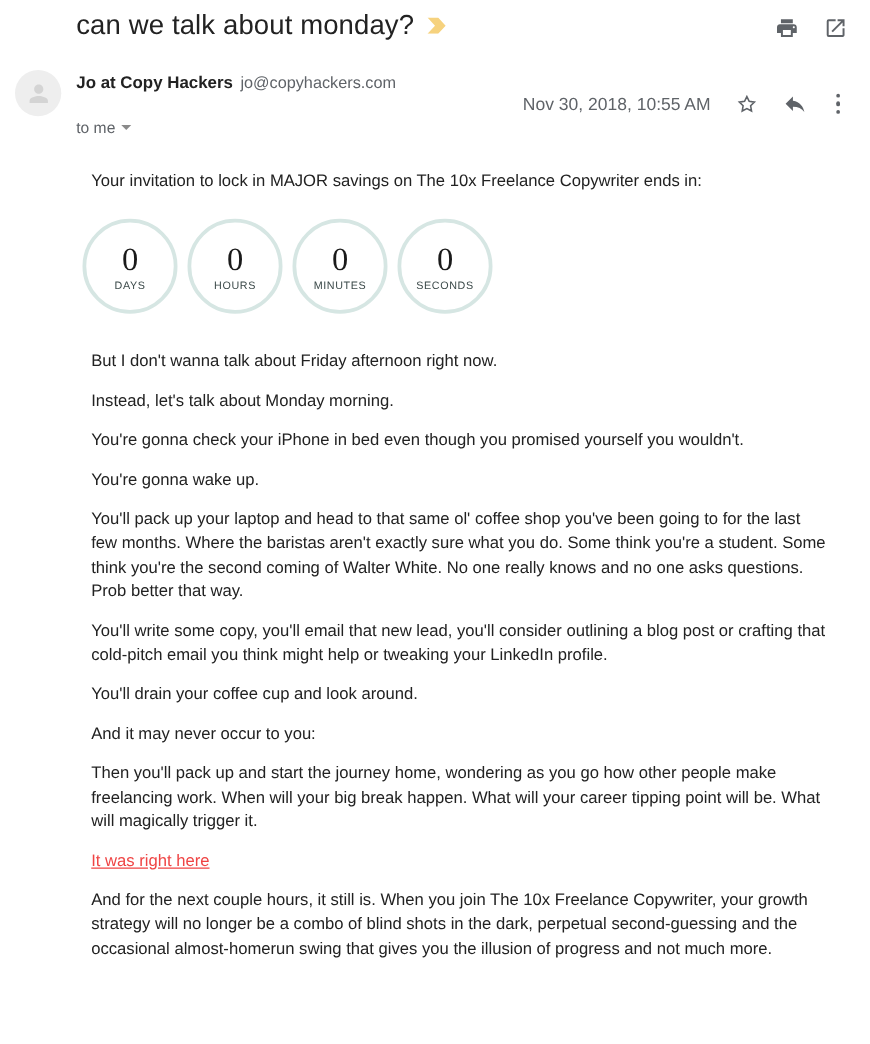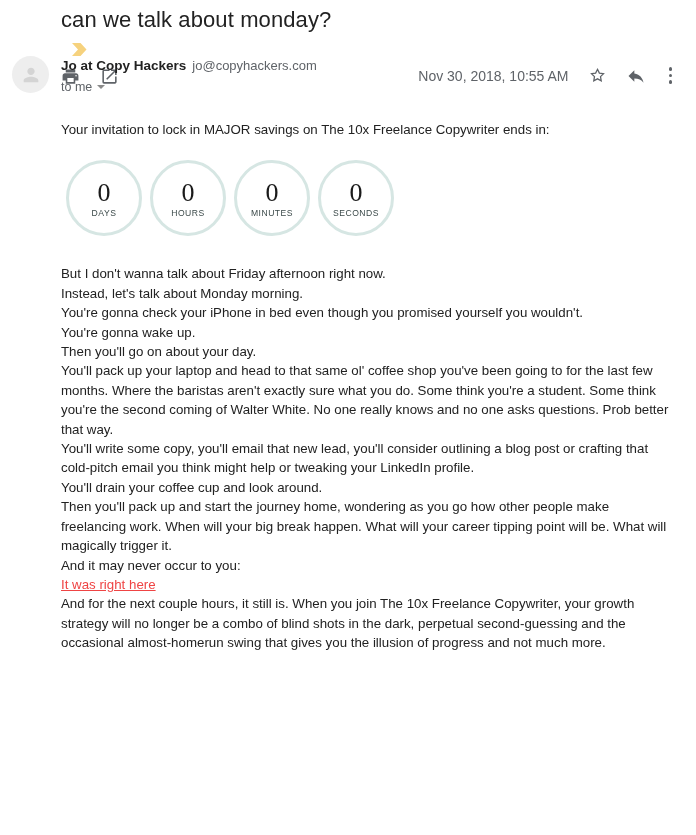--- a/index.html
+++ b/index.html
@@ -9,21 +9,20 @@
     font-family:"Liberation Sans", sans-serif;
     color:#222222;
     overflow:hidden;
   }
 
   
   .subject-row {
     display:flex; align-items:flex-start;
     padding:6px 10px 0 61px;
     height:44px;
-    flex-direction:column;
   }
   .subject-title {
     font-size:22px;
     font-weight:400;
     color:#222222;
     letter-spacing:0.1px;
     line-height:28px;
     white-space:nowrap;
   }
   .important-marker {
@@ -67,21 +66,21 @@
     color:#222222;
     font-size:13.5px;
   }
   .sender-email {
     color:#5f6368;
     margin-left:6px;
     font-size:13px;
   }
   .sender-line2 {
     display:flex; align-items:center;
-    margin-top:5px;
+    margin-top:20px;
     font-size:12.5px;
     color:#5f6368;
   }
   .recipient { color:#5f6368; }
   .caret-down {
     width:0;height:0;
     border-left:4px solid transparent;
     border-right:4px solid transparent;
     border-top:4px solid #8a8a8a;
     margin-left:5px;
@@ -107,21 +106,21 @@
   }
 
   
   .body-wrap {
     padding:0 20px 0 61px;
   }
   p.para {
     font-size:13.3px;
     line-height:19.4px;
     color:#222222;
-    margin:0;
+    margin:12px;
   }
   .para-gap { margin-top:17px; }
   .para.bold { font-weight:bold; }
   a.body-link {
     font-size:13.3px;
     color:#ef4444;
     text-decoration:underline;
     cursor:pointer;
   }
 
@@ -240,26 +239,25 @@
     <div class="cd-circle">
       <div class="cd-num">0</div>
       <div class="cd-label">SECONDS</div>
     </div>
   </div>
 
   <p class="para para-gap" style="margin-top:28px;">But I don't wanna talk about Friday afternoon right now.</p>
   <p class="para para-gap">Instead, let's talk about Monday morning.</p>
   <p class="para para-gap">You're gonna check your iPhone in bed even though you promised yourself you wouldn't.</p>
   <p class="para para-gap">You're gonna wake up.</p>
-  <p class="para para-gap">Then you'll go on about your day.</p>
   <p class="para para-gap">You'll pack up your laptop and head to that same ol' coffee shop you've been going to for the last few months. Where the baristas aren't exactly sure what you do. Some think you're a student. Some think you're the second coming of Walter White. No one really knows and no one asks questions. Prob better that way.</p>
   <p class="para para-gap">You'll write some copy, you'll email that new lead, you'll consider outlining a blog post or crafting that cold-pitch email you think might help or tweaking your LinkedIn profile.</p>
   <p class="para para-gap">You'll drain your coffee cup and look around.</p>
+  <p class="para para-gap">And it may never occur to you:</p>
   <p class="para para-gap">Then you'll pack up and start the journey home, wondering as you go how other people make freelancing work. When will your big break happen. What will your career tipping point will be. What will magically trigger it.</p>
-  <p class="para para-gap">And it may never occur to you:</p>
 
 
   <p class="para para-gap">
     <a class="body-link" href="#">It was right here</a>
   </p>
 
   <p class="para para-gap">And for the next couple hours, it still is. When you join The 10x Freelance Copywriter, your growth strategy will no longer be a combo of blind shots in the dark, perpetual second-guessing and the occasional almost-homerun swing that gives you the illusion of progress and not much more.</p>
 </div>
 
 </body></html>

